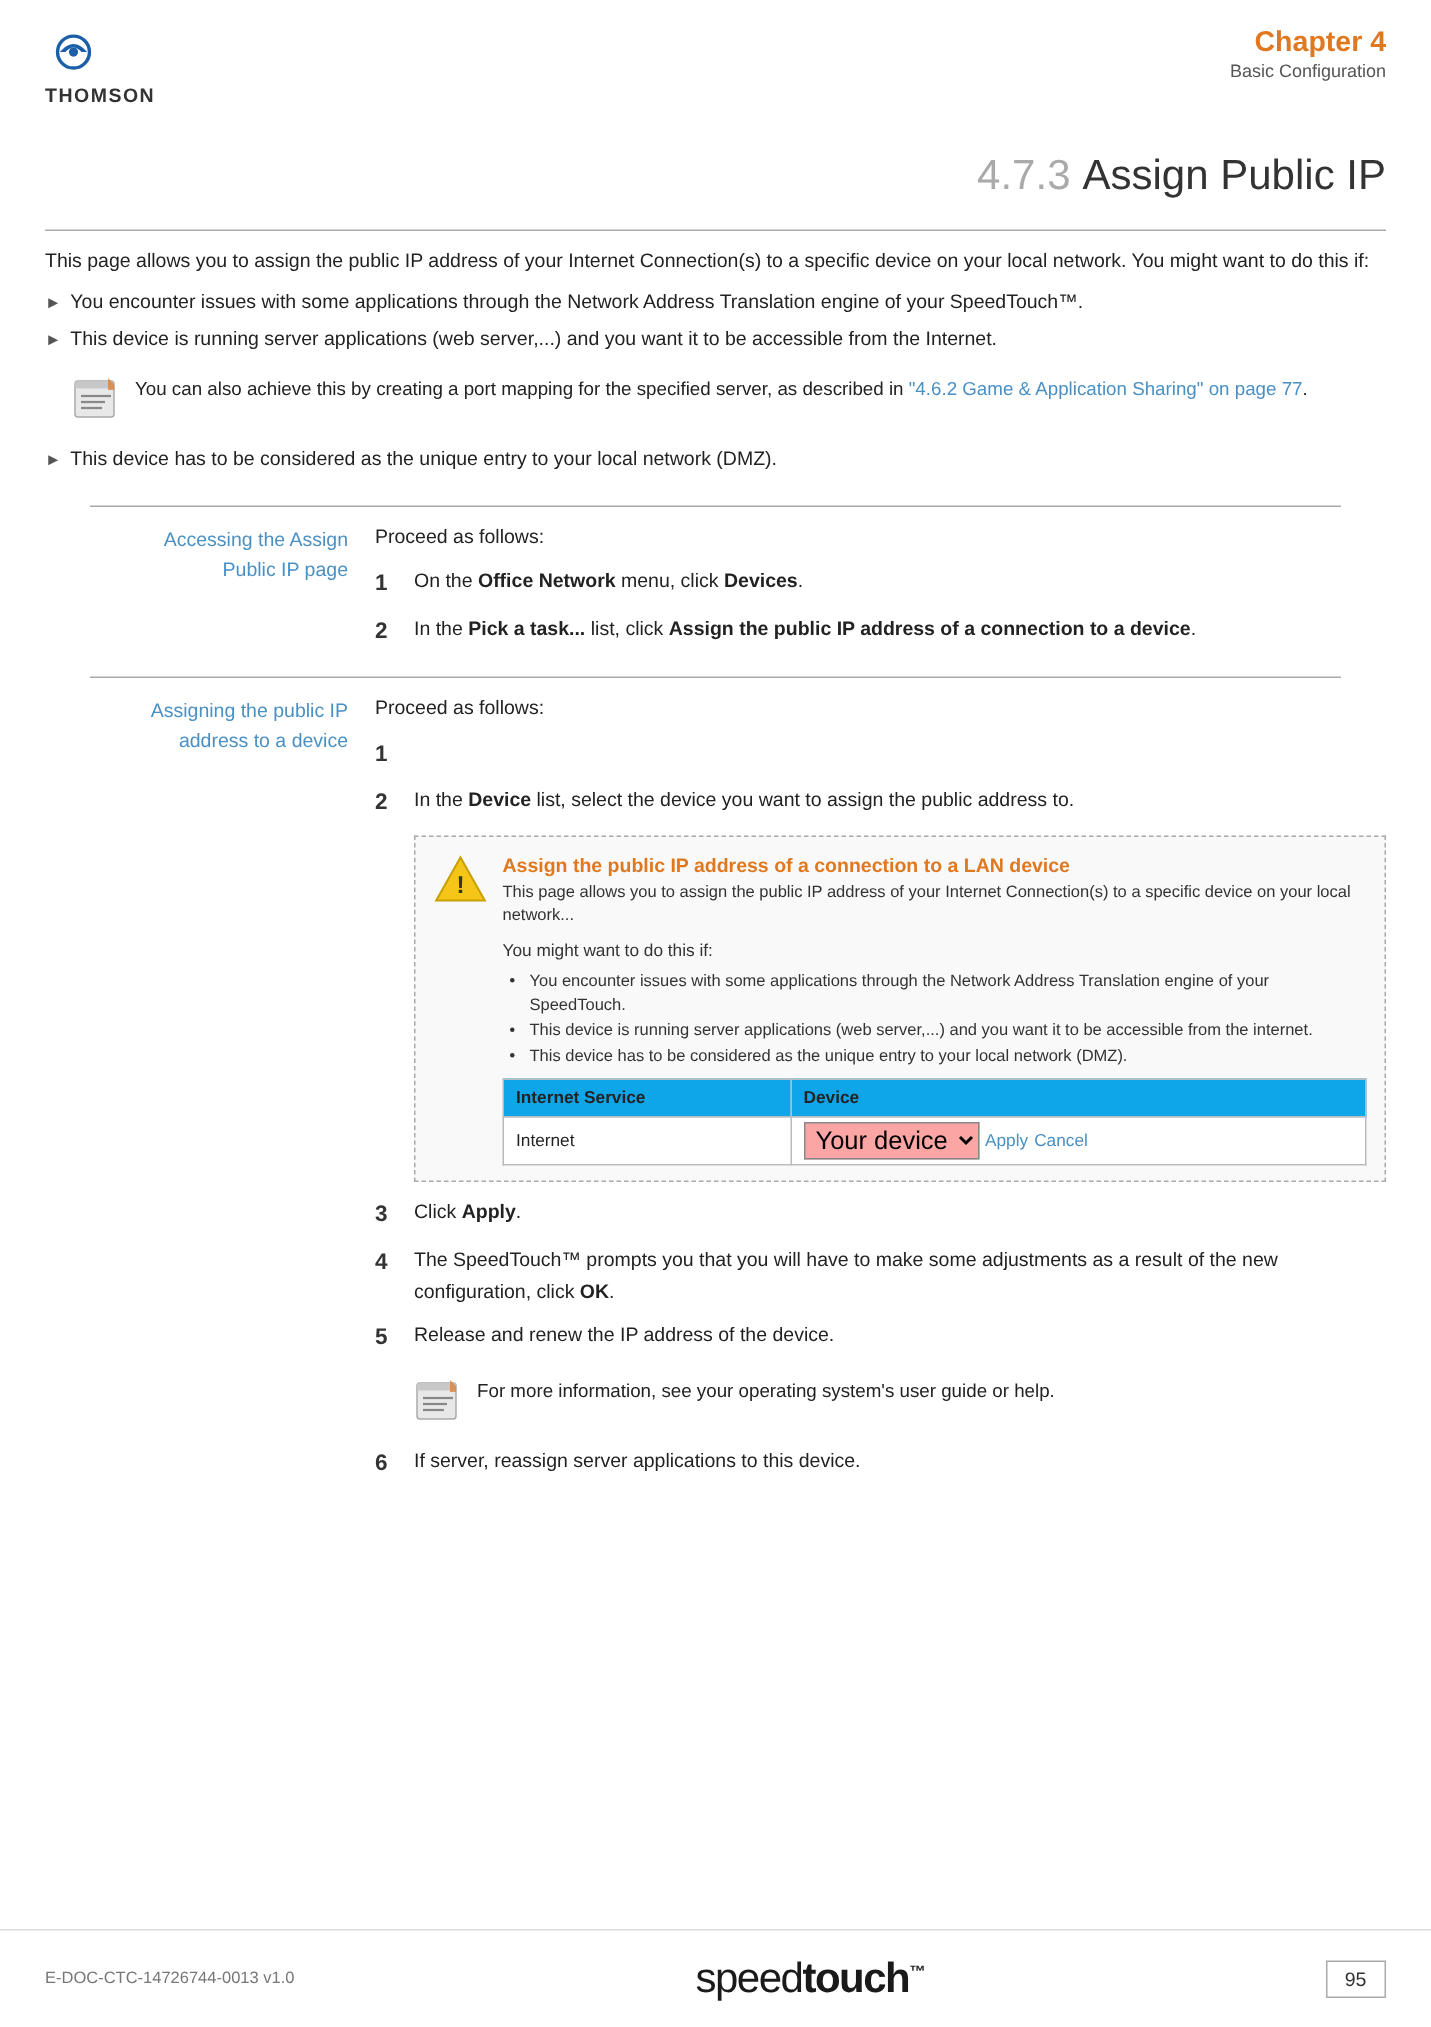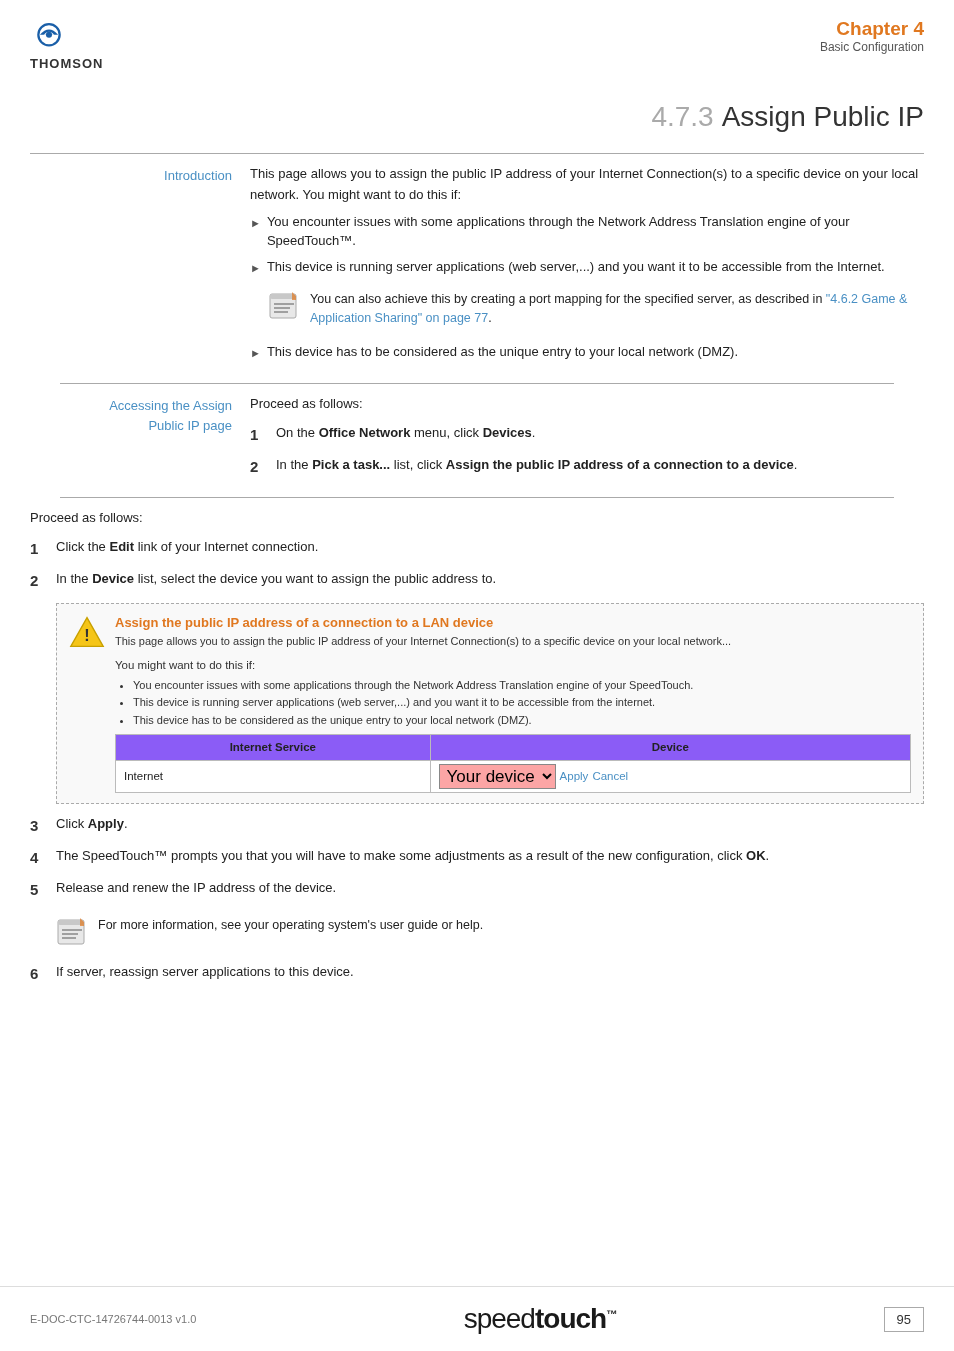--- a/index.html
+++ b/index.html
@@ -211,24 +211,24 @@
       line-height: 1.4;
       margin-bottom: 2px;
     }
     .screenshot-table {
       border-collapse: collapse;
       width: 100%;
       margin-top: 6px;
       font-size: 11.5px;
     }
     .screenshot-table th {
-      background: #8b5cf6;
+      background: #0ea5e9;
       border: 1px solid #bbb;
-      padding: 3px 24px;
-      text-align: center;
+      padding: 3px 8px;
+      text-align: left;
       font-weight: bold;
       color: #222;
     }
     .screenshot-table td {
       border: 1px solid #bbb;
       padding: 3px 8px;
       color: #222;
       background: #fff;
     }
     .select-cell {
@@ -313,21 +313,20 @@
   <h1 class="page-title">
     <span class="section-number">4.7.3</span><span>Assign Public IP</span>
   </h1>
 </div>
 
 <hr class="hr">
 
 <div class="content">
 
   <div class="section-row">
-    <div class="section-label">Introduction</div>
     <div class="section-body">
       <p>This page allows you to assign the public IP address of your Internet Connection(s) to a specific device on your local network. You might want to do this if:</p>
       <ul class="bullet-list">
         <li>
           <span class="bullet-arrow">►</span>
           <span>You encounter issues with some applications through the Network Address Translation engine of your SpeedTouch™.</span>
         </li>
         <li>
           <span class="bullet-arrow">►</span>
           <span>This device is running server applications (web server,...) and you want it to be accessible from the Internet.</span>
@@ -378,28 +377,29 @@
             In the <b>Pick a task...</b> list, click <b>Assign the public IP address of a connection to a device</b>.
           </div>
         </div>
       </div>
     </div>
   </div>
 
   <hr class="hr">
 
   <div class="section-row">
+    <div class="section-label">
+      <span>Assigning the public IP</span><br>
+      <span>address to a device</span>
+    </div>
     <div class="section-body">
       <p style="margin-bottom:8px;">Proceed as follows:</p>
       <div class="numbered-steps">
         <div class="step">
           <span class="step-number">1</span>
-          <div class="step-text">
-            Click the <b>Edit</b> link of your Internet connection.
-          </div>
         </div>
         <div class="step">
           <span class="step-number">2</span>
           <div class="step-text">
             In the <b>Device</b> list, select the device you want to assign the public address to.
           </div>
         </div>
       </div>
 
       <div class="screenshot-box">

